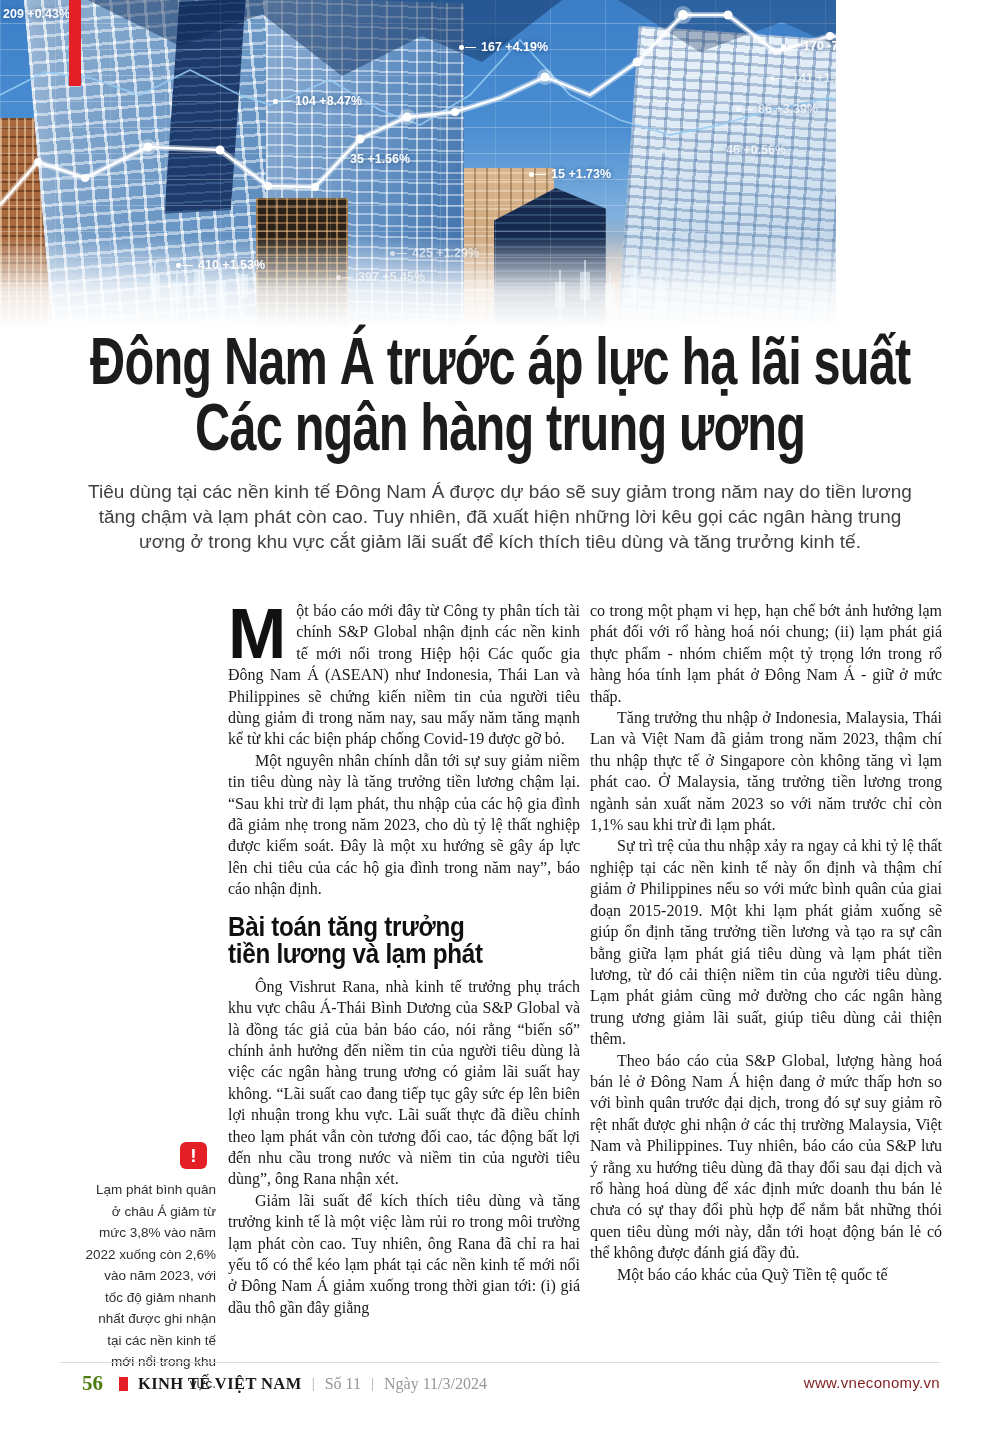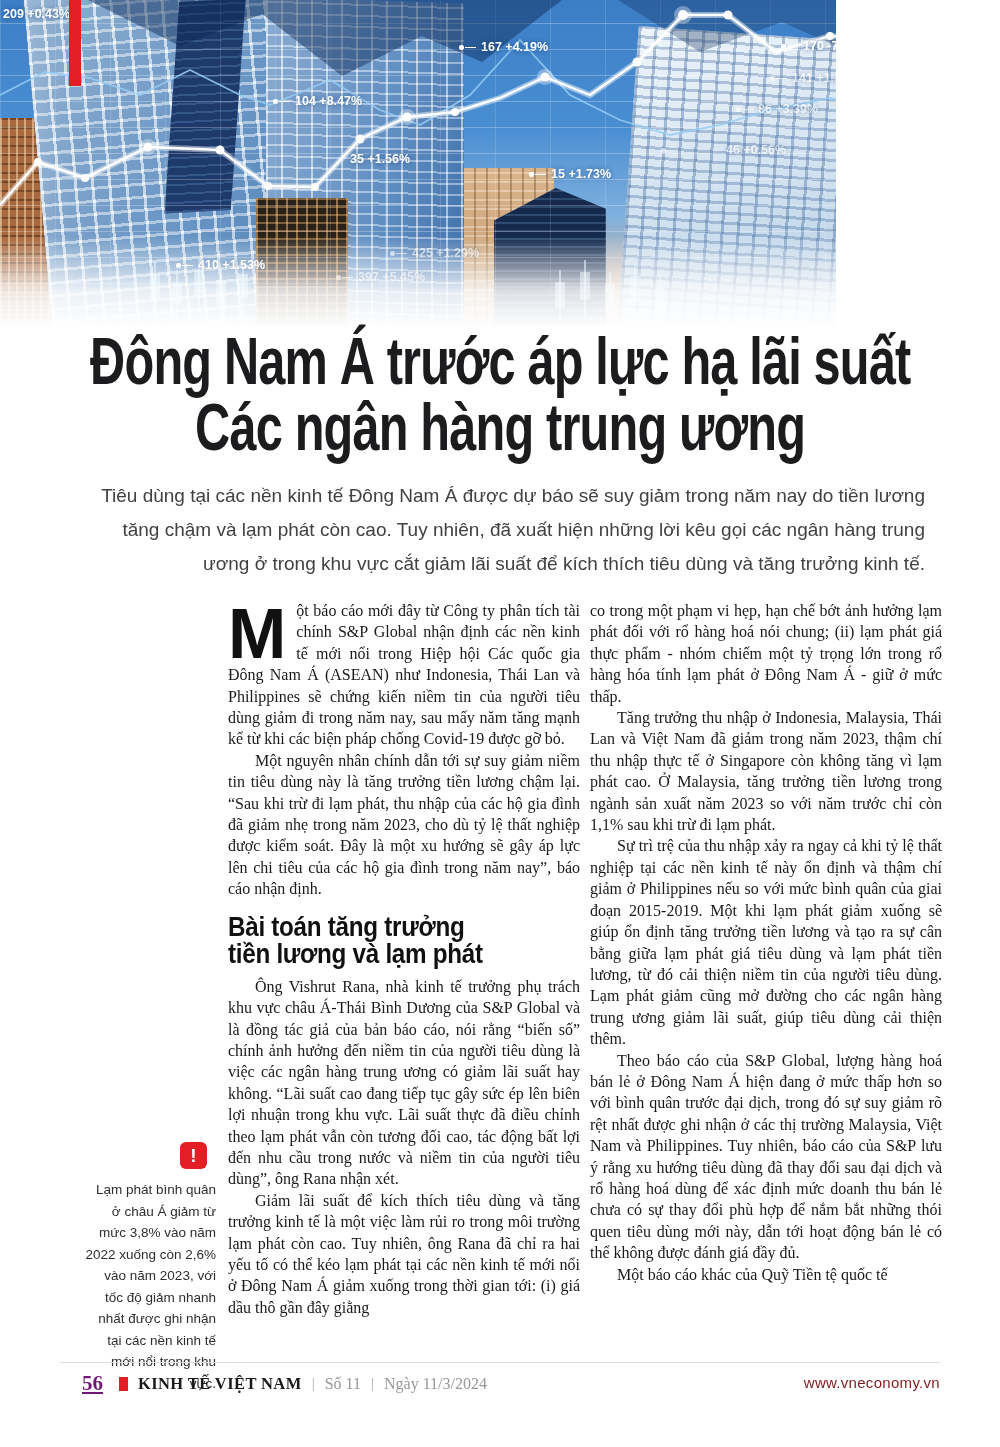--- a/index.html
+++ b/index.html
@@ -71,22 +71,22 @@
   .ticker.faint{opacity:.62;}
   .dotdash{position:relative;display:inline-block;width:17px;height:6px;}
   .dotdash::before{content:"";position:absolute;left:0;top:1px;width:4.5px;height:4.5px;border-radius:50%;background:#fff;}
   .dotdash::after{content:"";position:absolute;left:6px;top:2.6px;width:11px;height:1.6px;background:#fff;}
 
   
   .headline{position:absolute;left:0;top:329px;width:1000px;text-align:center;color:#1c1c1e;z-index:3;}
   .headline-line{display:block;font-weight:800;font-size:58px;line-height:66px;letter-spacing:-1px;}
   .headline-line>span{display:inline-block;transform:scale(.84,1.14);transform-origin:center 60%;white-space:nowrap;}
 
-  .lede{position:absolute;left:75px;top:479px;width:850px;text-align:right;color:#414141;
-        font-size:19px;line-height:34px;font-weight:500;z-index:3;}
+  .lede{position:absolute;left:75px;top:479px;width:850px;text-align:center;color:#414141;
+        font-size:19px;line-height:25px;font-weight:500;z-index:3;}
 
   .byline{position:absolute;left:0;top:558px;width:1000px;display:flex;justify-content:center;align-items:center;gap:8px;z-index:3;}
   .byline-icon{width:21px;height:21px;border-radius:3px;display:flex;align-items:center;justify-content:center;}
   .byline-name{font-weight:800;font-size:17px;letter-spacing:.5px;color:#1b1b1b;}
 
   
   .col{position:absolute;top:600px;width:352px;font-family:"Liberation Serif",serif;
        font-size:16px;line-height:21.4px;color:#191919;text-align:justify;}
   .col-left{left:228px;}
   .col-right{left:590px;}
@@ -102,21 +102,21 @@
   .callout{position:absolute;left:84px;top:1142px;width:132px;text-align:right;}
   .callout-icon{width:27px;height:27px;border-radius:6px;margin:0 9px 10px auto;
        display:flex;align-items:center;justify-content:center;
        color:#fff;font:800 19px/1 "Liberation Sans",sans-serif;}
   .callout-text{font-size:13.5px;line-height:21.5px;color:#2e2e2e;font-weight:500;}
 
   
   .footer-rule{position:absolute;left:60px;top:1362px;width:880px;height:1px;background:#dcdcdc;}
   .footer{position:absolute;left:82px;top:1371px;display:flex;align-items:center;gap:10px;
        font-family:"Liberation Serif",serif;}
-  .page-num{font-weight:700;font-size:21px;color:#701a75;text-decoration:underline;}
+  .page-num{font-weight:700;font-size:21px;color:#4d7c0f;}
   .footer-redsq{width:9px;height:14px;margin-left:6px;}
   .footer-brand{font-weight:700;font-size:16.5px;letter-spacing:.4px;color:#1a1a1a;}
   .footer-sep{color:#aaa;font-size:15px;}
   .footer-gray{color:#979797;font-size:16px;}
   .footer-site{position:absolute;right:60px;top:1374px;font-family:"Liberation Sans",sans-serif;
        font-size:15px;color:#7f1d1d;letter-spacing:.3px;}
 </style>
 </head>
 <body>
 

